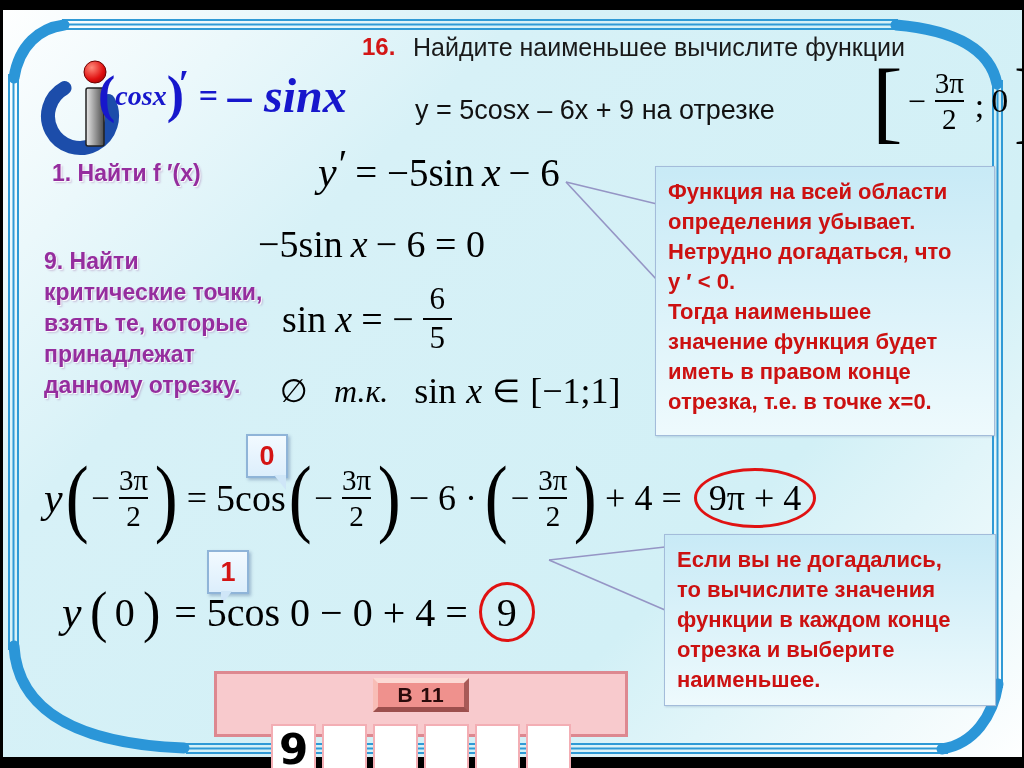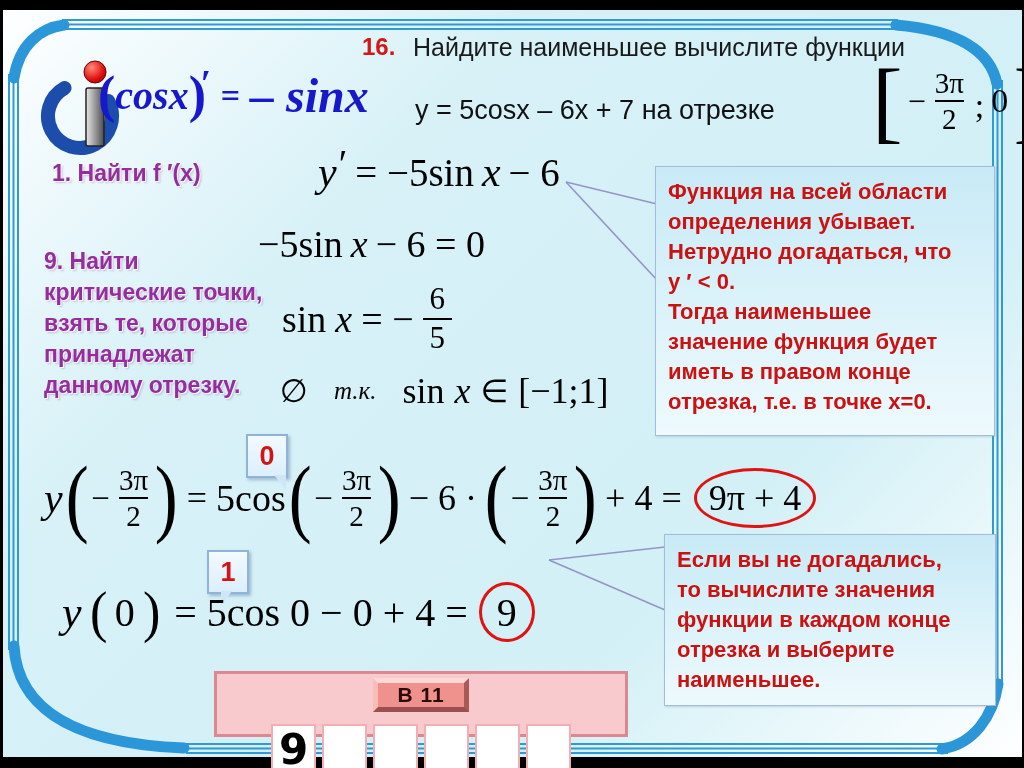--- a/index.html
+++ b/index.html
@@ -16,21 +16,21 @@
   svg.layer{left:0;top:0;width:1024px;height:768px;pointer-events:none;}
 
   
   .num16{left:362px;top:33px;font-size:24px;font-weight:700;color:#d31616;}
   .title1{left:413px;top:33px;font-size:25px;color:#1a1a1a;white-space:nowrap;}
   .title2{left:415px;top:95px;font-size:27px;color:#111;white-space:nowrap;}
 
   
   .logo-formula{left:98px;top:68px;display:flex;align-items:center;color:#1717cc;font-family:"Liberation Serif",serif;font-weight:700;}
   .lf-paren{font-size:52px;line-height:.9;}
-  .lf-body{font-size:40px;font-style:italic;}
+  .lf-body{font-size:28px;font-style:italic;}
   .lf-prime{font-size:38px;font-style:italic;margin:-26px 0 0 -6px;}
   .lf-eq{font-size:34px;margin:0 10px;}
   .lf-rhs{font-size:48px;font-style:italic;}
 
   
   .interval{left:872px;top:62px;display:flex;align-items:center;gap:5px;font-family:"Liberation Serif",serif;color:#000;}
   .bigbr{font-size:92px;line-height:.85;font-weight:400;}
   .iv-minus{font-size:32px;}
   .iv-sep{font-size:34px;margin:10px 2px 0 2px;}
   .iv-zero{font-size:34px;}
@@ -48,21 +48,21 @@
   
   .mrow{display:flex;align-items:center;color:#000;font-family:"Liberation Serif",serif;}
   .it{font-style:italic;}
   .rowB{left:318px;top:148px;font-size:39px;gap:8px;}
   .rowB .it{font-size:42px;}
   .rowC{left:258px;top:222px;font-size:38px;gap:8px;}
   .rowD{left:282px;top:283px;font-size:38px;gap:9px;}
   .rowD .frac{font-size:31px;}
   .rowE{left:280px;top:370px;font-size:36px;gap:10px;}
   .sym{font-family:"DejaVu Sans",sans-serif;font-size:32px;}
-  .tk{font-style:italic;font-size:25px;margin:0 16px;}
+  .tk{font-style:italic;font-size:32px;margin:0 16px;}
 
   .rowF{left:44px;top:446px;height:104px;font-size:36px;gap:3px;}
   .rowG{left:62px;top:582px;font-size:40px;gap:7px;}
   .bigp{font-size:86px;line-height:.85;transform:scaleX(.8);margin:0 -3px;font-weight:400;}
   .medp{font-size:58px;line-height:.9;transform:scaleX(.9);}
   .fy{font-size:42px;font-style:italic;}
   .ffrac{font-size:29px;}
   .fminus{font-size:33px;margin-right:2px;}
   .ellipse-red{border:3px solid #e01212;border-radius:50%;padding:0 12px;height:54px;display:flex;align-items:center;margin-left:4px;}
   .circle-red{border:3px solid #e01212;border-radius:50%;width:50px;height:54px;display:flex;align-items:center;justify-content:center;margin-left:4px;}
@@ -161,21 +161,21 @@
     <span class="lf-paren">(</span>
     <span class="lf-body">cosx</span>
     <span class="lf-paren">)</span>
     <span class="lf-prime">′</span>
     <span class="lf-eq">=</span>
     <span class="lf-rhs">– sinx</span>
   </div>
 
   <div class="abs num16">16.</div>
   <div class="abs title1">Найдите наименьшее вычислите функции</div>
-  <div class="abs title2">y = 5cosx – 6x + 7 на отрезке</div>
+  <div class="abs title2">y = 5cosx – 6x + 9 на отрезке</div>
 
   <div class="abs interval">
     <span class="bigbr">[</span>
     <span class="iv-minus">−</span>
     <span class="frac" style="font-size:29px;">
       <span class="num">3π</span>
       <span class="den">2</span>
     </span>
     <span class="iv-sep">;</span>
     <span class="iv-zero">0</span>

